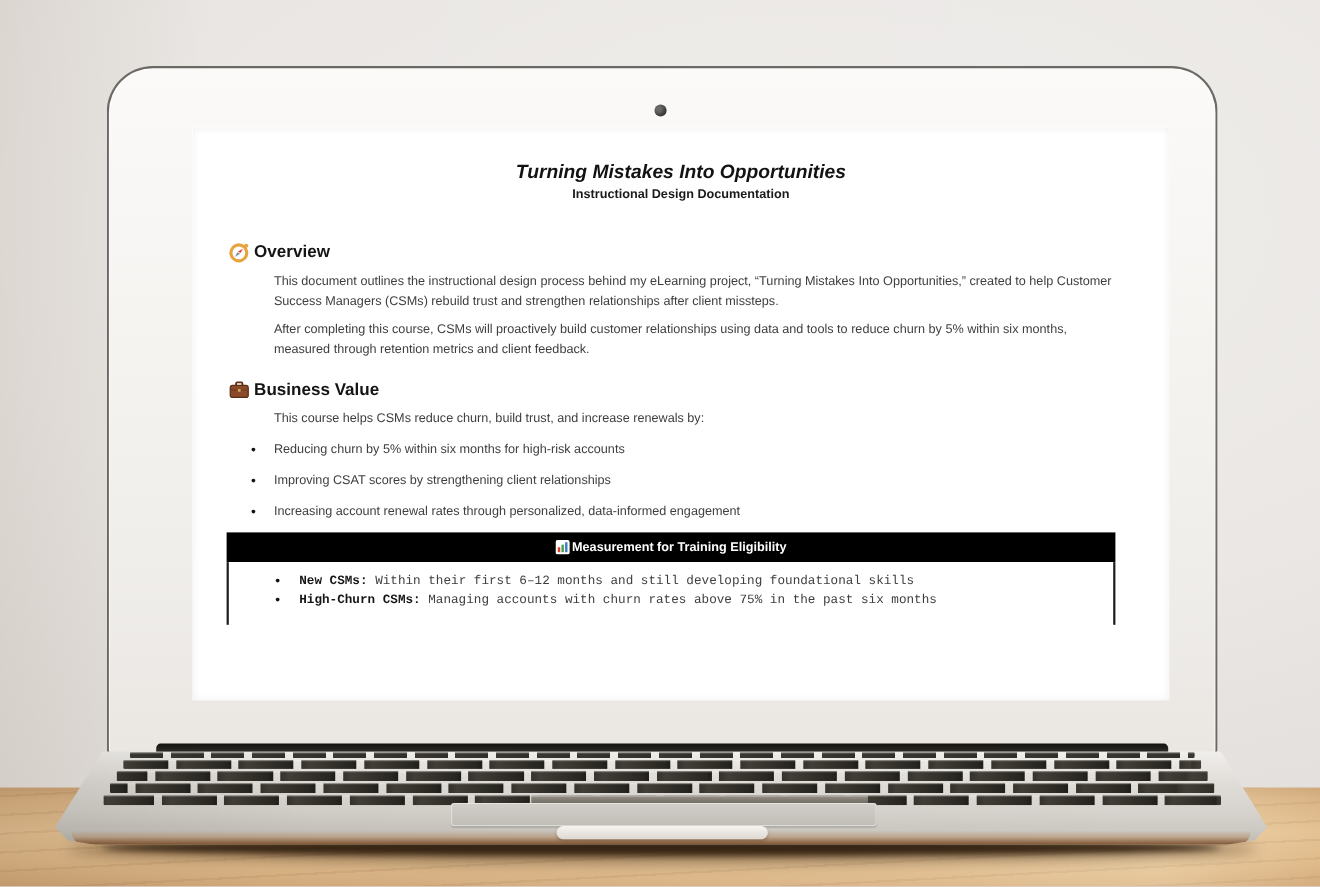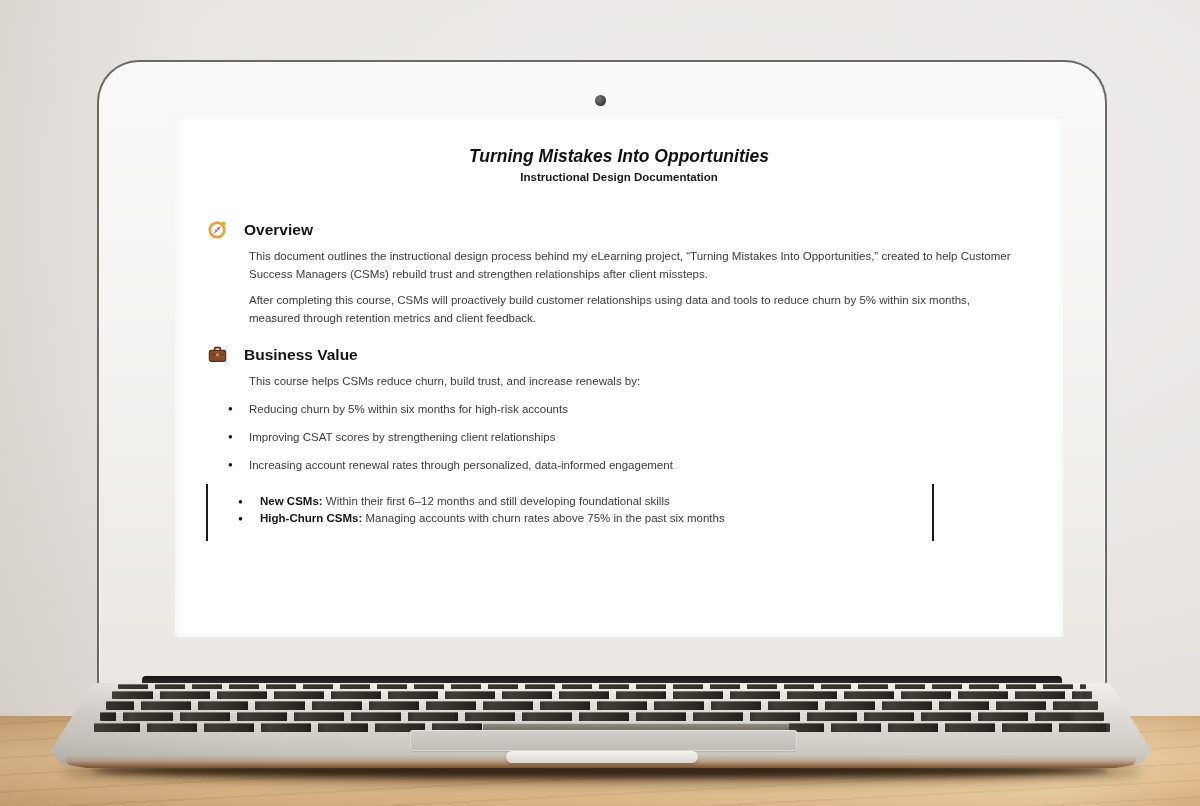--- a/index.html
+++ b/index.html
@@ -53,34 +53,34 @@
        box-shadow:inset 0 0 0 1px rgba(255,255,255,.45), 0 1px 1px rgba(0,0,0,.12);}
   .notch{position:absolute;left:506px;top:751px;width:192px;height:12px;border-radius:7px;
        background:linear-gradient(180deg,#f7f4f0 0%,#ddd8d1 100%);
        box-shadow:0 2px 3px rgba(90,50,20,.30);}
   
   .doc{position:absolute;inset:0;color:#3e3e3e;font-size:11.5px;line-height:18px;}
   .doc-title{margin-top:30px;text-align:center;font-size:17.5px;line-height:20px;
        font-weight:bold;font-style:italic;color:#121212;}
   .doc-subtitle{margin-top:4px;text-align:center;font-size:11.5px;line-height:14px;
        font-weight:bold;color:#1a1a1a;}
-  .sec-head{display:flex;align-items:center;gap:17px;margin-left:33px;line-height:19px;}
+  .sec-head{display:flex;align-items:center;gap:4px;margin-left:33px;line-height:19px;}
   .sec-head .hicon{width:19px;height:19px;flex:0 0 auto;display:flex;}
   .sec-head h2{margin:0;font-size:15.5px;font-weight:bold;color:#151515;}
   .mt1{margin-top:36px}.mt2{margin-top:18px}
   .para{margin:8px 0 0 74px;width:762px;}
   .outro{margin-top:13px;}
   ul.biz{list-style:none;margin:10px 0 0 53px;padding:0;width:770px;}
   ul.biz li{position:relative;padding-left:21px;margin-bottom:10px;}
   ul.biz li::before{content:"●";position:absolute;left:0;top:0;font-size:8px;color:#111;}
   .banner{margin:10px 0 0 31px;width:808px;height:27px;display:flex;align-items:center;justify-content:center;
        font-weight:bold;font-size:11.5px;}
   .banner .bicon{width:13px;height:13px;margin-right:2px;display:inline-flex;}
-  .elig-box{margin-left:31px;width:728px;box-sizing:border-box;border-left:2px solid #1c1c1c;
-       border-right:2px solid #1c1c1c;padding:9px 0 14px 0;background:#fff;}
+  .elig-box{margin-left:31px;width:808px;box-sizing:border-box;border-left:2px solid #1c1c1c;
+       border-right:2px solid #1c1c1c;padding:9px 0 14px 12px;background:#fff;font-family:Liberation Mono, monospace;}
   .erow{position:relative;padding-left:52px;line-height:17px;}
   .erow::before{content:"●";position:absolute;left:30px;top:0;font-size:8px;color:#111;}
   .erow b{color:#161616;}
 </style>
 </head>
 <body>
 
 <div class="scene">
   <div class="wall-shade"></div>
   <div class="desk"></div>
@@ -122,20 +122,31 @@
         </span>
         <h2>Business Value</h2>
       </div>
       <p class="para">This course helps CSMs reduce churn, build trust, and increase renewals by:</p>
       <ul class="biz">
         <li>Reducing churn by 5% within six months for high-risk accounts</li>
         <li>Improving CSAT scores by strengthening client relationships</li>
         <li>Increasing account renewal rates through personalized, data-informed engagement</li>
       </ul>
 
+      <div class="banner" id="banner" style="background: rgb(0, 0, 0); color: rgb(255, 255, 255);">
+        <span class="bicon">
+          <svg viewBox="0 0 13 13" width="13" height="13">
+            <rect x="0" y="0" width="13" height="13" rx="2" fill="#ffffff"></rect>
+            <rect x="2.1" y="6.5" width="2.2" height="4.5" fill="#e23b2e"></rect>
+            <rect x="5.4" y="4.2" width="2.2" height="6.8" fill="#3fa34d"></rect>
+            <rect x="8.7" y="2.0" width="2.2" height="9.0" fill="#3d7dc8"></rect>
+          </svg>
+        </span>
+        <span>Measurement for Training Eligibility</span>
+      </div>
 
       <div class="elig-box">
         <div class="erow"><b>New CSMs:</b><span> Within their first 6–12 months and still developing foundational skills</span></div>
         <div class="erow"><b>High-Churn CSMs:</b><span> Managing accounts with churn rates above 75% in the past six months</span></div>
       </div>
     </div>
   </div>
 
   <div class="hinge"></div>
   <div class="deck">

